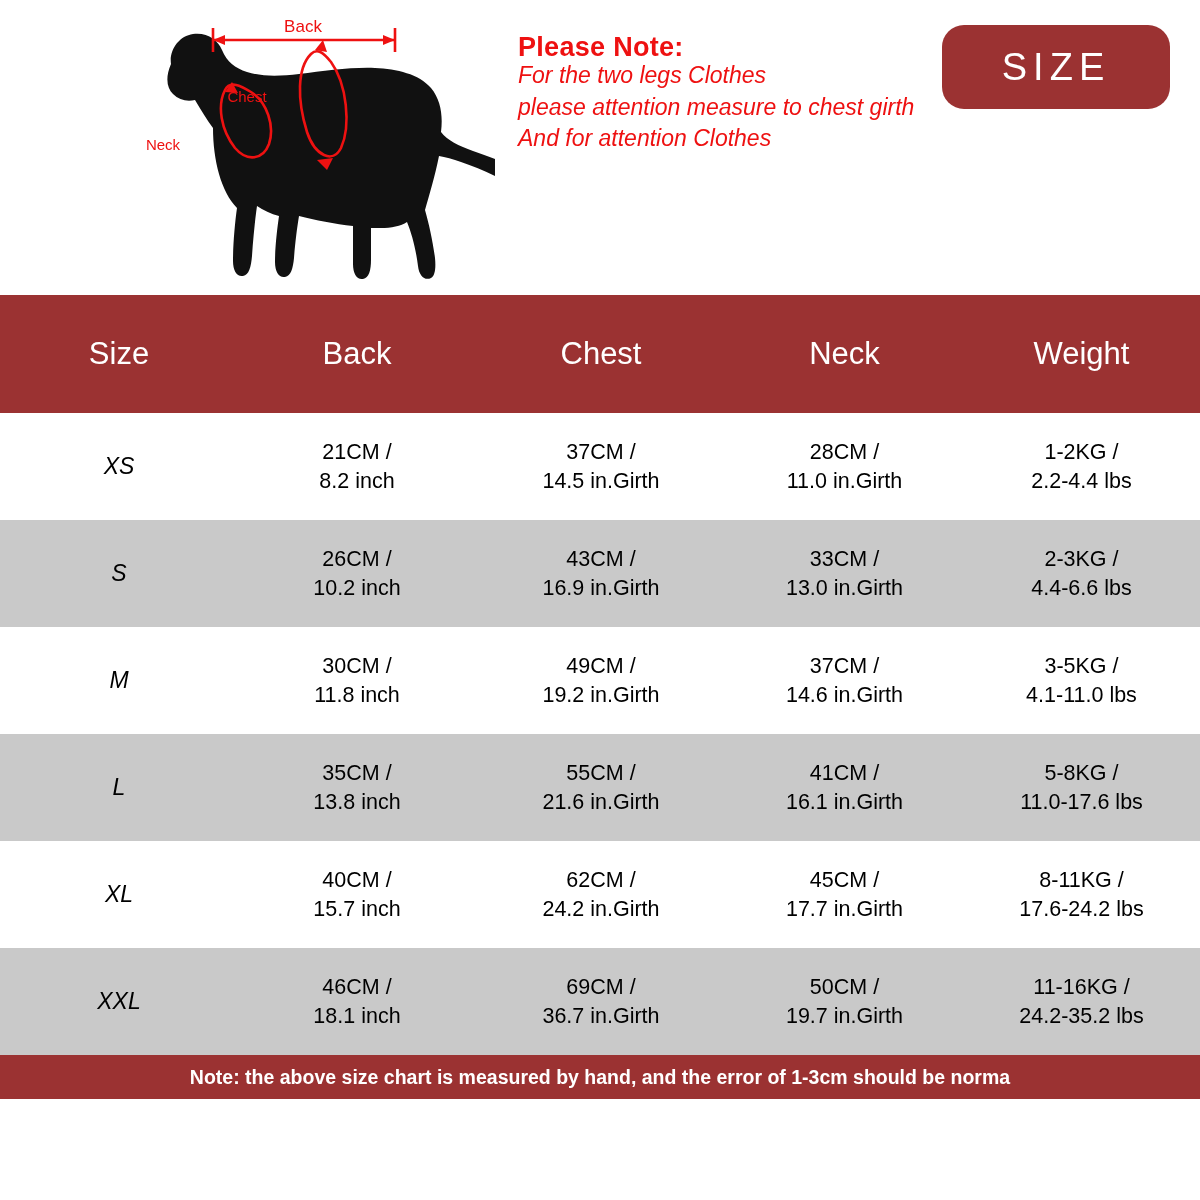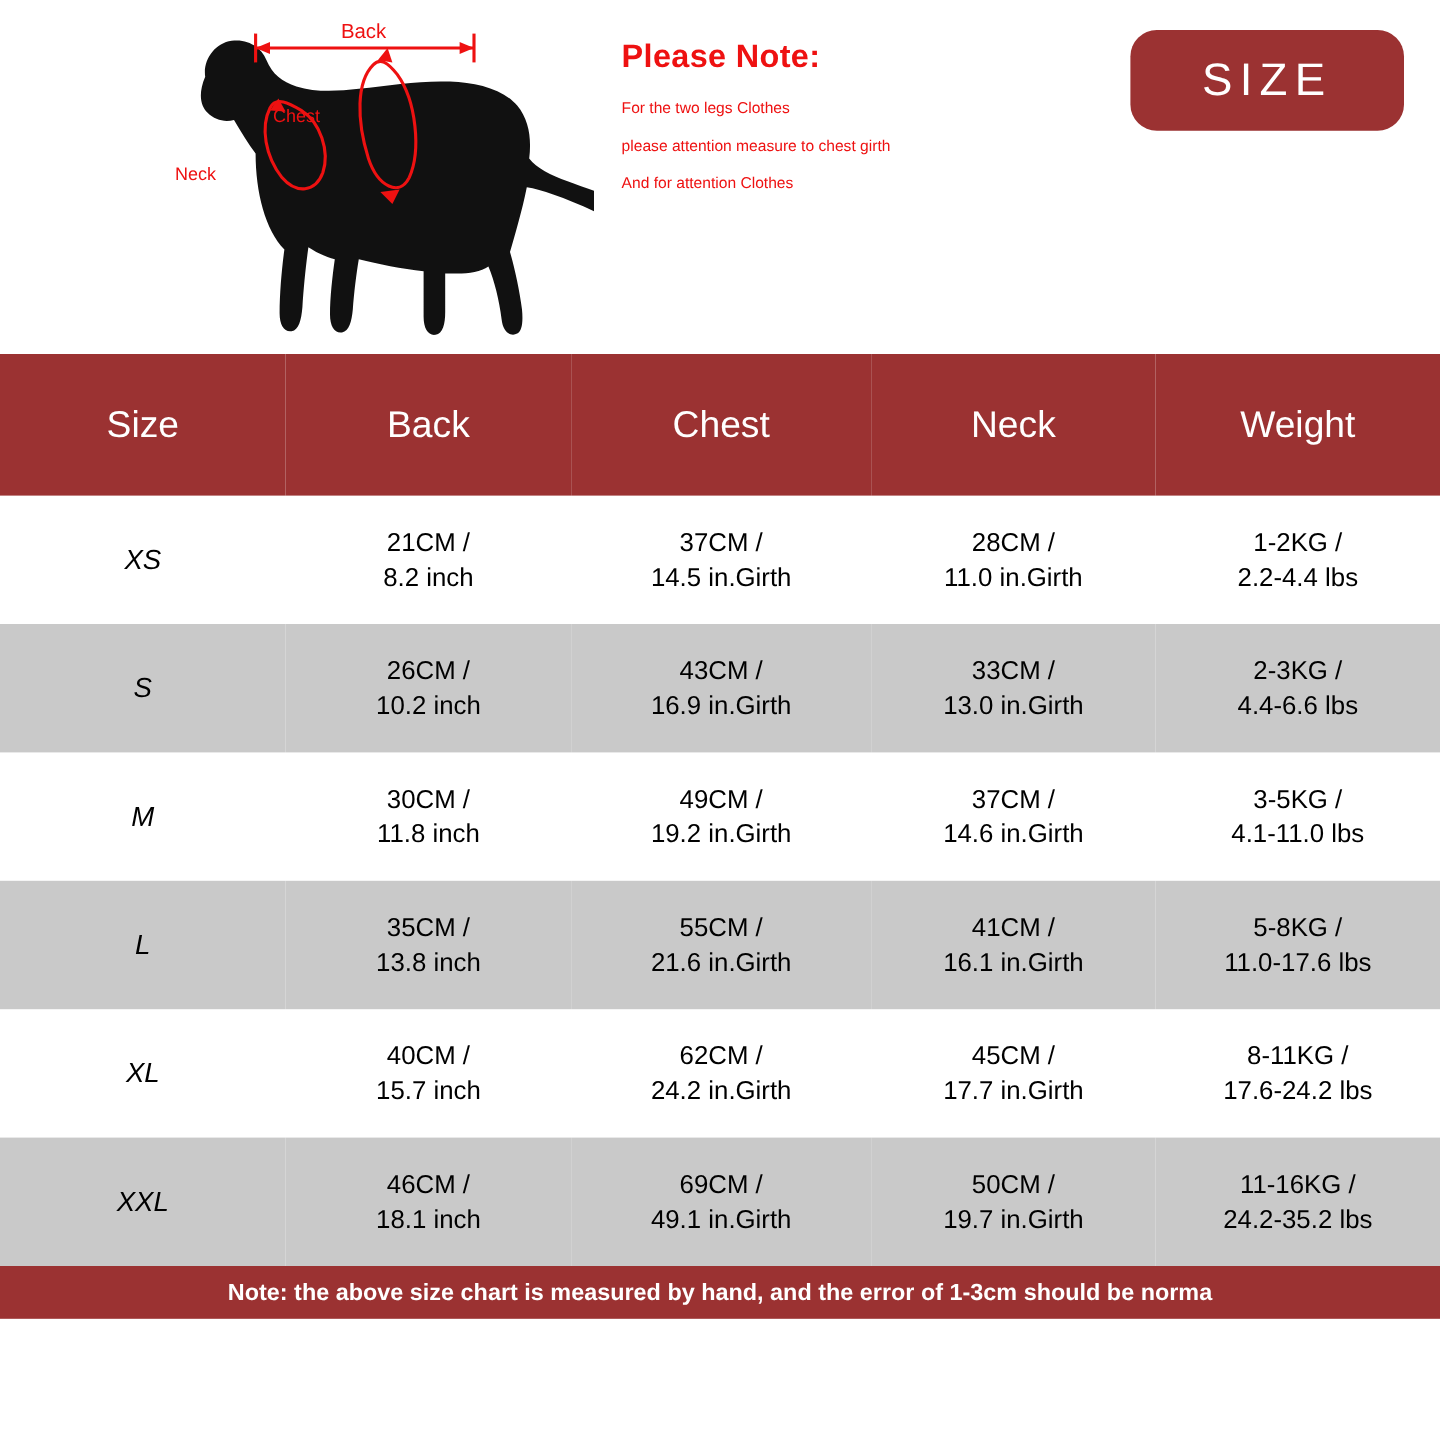--- a/index.html
+++ b/index.html
@@ -33,28 +33,28 @@
   .note {
     position: absolute;
     left: 518px;
     top: 32px;
     width: 660px;
     color: #ee1111;
   }
   .note-title {
     font-size: 27px;
     font-weight: bold;
-    margin-bottom: 14px;
     letter-spacing: .3px;
   }
   .note-line {
-    font-size: 13px;
+    font-size: 23px;
     line-height: 25.5px;
     margin-bottom: 6px;
     white-space: nowrap;
+    font-style: italic;
   }
 
   .size-badge {
     position: absolute;
     right: 30px;
     top: 25px;
     width: 228px;
     height: 84px;
     background: #9b3232;
     border-radius: 22px;
@@ -295,21 +295,21 @@
       </tr>
 
       <tr class="alt">
         <td class="size-cell">XXL</td>
         <td>
           <div>46CM /</div>
           <div>18.1 inch</div>
         </td>
         <td>
           <div>69CM /</div>
-          <div>49.1 in.Girth</div>
+          <div>36.7 in.Girth</div>
         </td>
         <td>
           <div>50CM /</div>
           <div>19.7 in.Girth</div>
         </td>
         <td>
           <div>11-16KG /</div>
           <div>24.2-35.2 lbs</div>
         </td>
       </tr>

